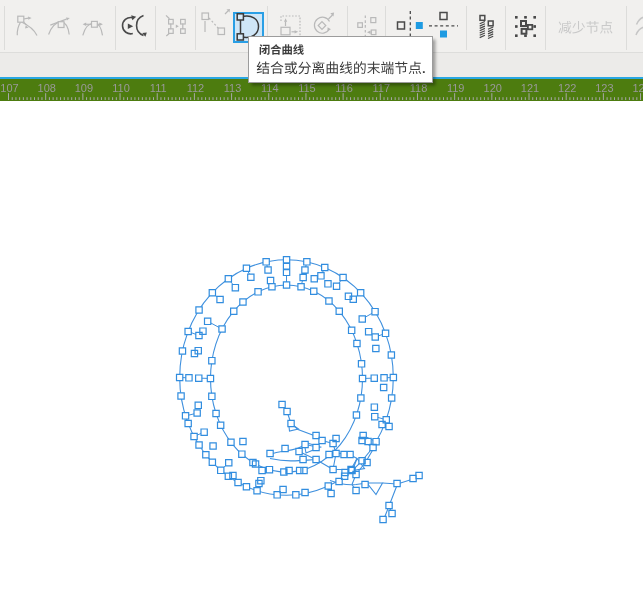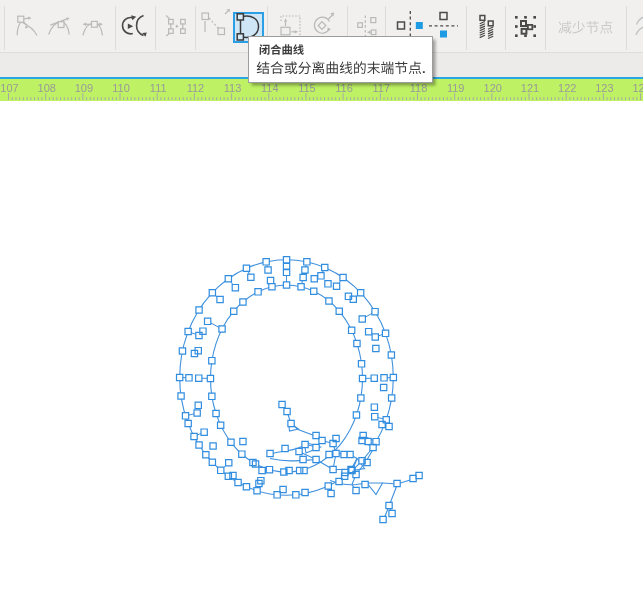--- a/index.html
+++ b/index.html
@@ -1,19 +1,19 @@
 <!DOCTYPE html>
 <html><head><meta charset="utf-8"><style>
   html,body{margin:0;padding:0;background:#fff;width:643px;height:600px;overflow:hidden}
   #root{position:relative;width:643px;height:600px;font-family:"Liberation Sans",sans-serif}
   #toolbar{position:absolute;left:0;top:0;width:643px;height:52px;background:#f1f0ee;border-bottom:1px solid #dddddb}
   #toolbar .sel{position:absolute;left:232.5px;top:11.5px;width:27px;height:27px;background:#cfe6f7;border:2px solid #2a9fe5}
   #strip{position:absolute;left:0;top:53px;width:643px;height:23.5px;background:#ecebe9}
   #blue{position:absolute;left:0;top:76.5px;width:643px;height:2px;background:#29a7e2}
-  #ruler{position:absolute;left:0;top:78.5px;width:643px;height:22px;background:#bef264}
+  #ruler{position:absolute;left:0;top:78.5px;width:643px;height:22px;background:#4d7c0f}
   #canvas{position:absolute;left:0;top:100.5px;width:643px;height:499.5px;background:#fff}
   #tooltip{position:absolute;left:248px;top:36px;width:183px;height:45px;background:#fff;border:1px solid #9c9c9c;box-shadow:2.5px 2.5px 3px rgba(0,0,0,0.35)}
 </style></head>
 <body>
 <div id="root">
   <div id="toolbar">
       <div class="sel"></div>
       <svg width="643" height="55" style="position:absolute;left:0;top:0">
         <line x1="4.5" y1="6" x2="4.5" y2="50" stroke="#dcdcda" stroke-width="1"></line>
         <line x1="115.5" y1="6" x2="115.5" y2="50" stroke="#dcdcda" stroke-width="1"></line>

